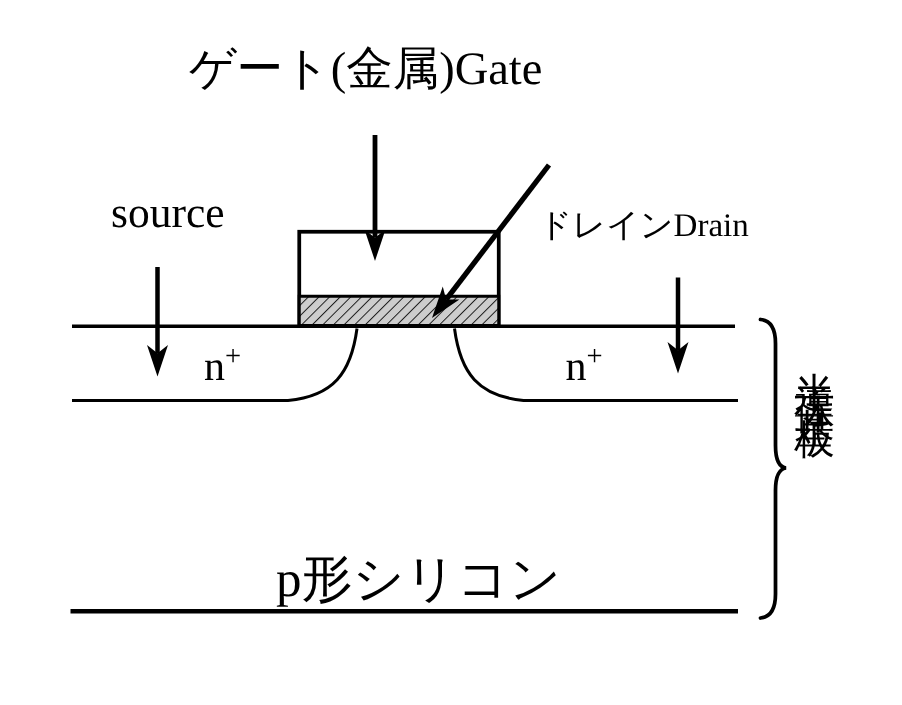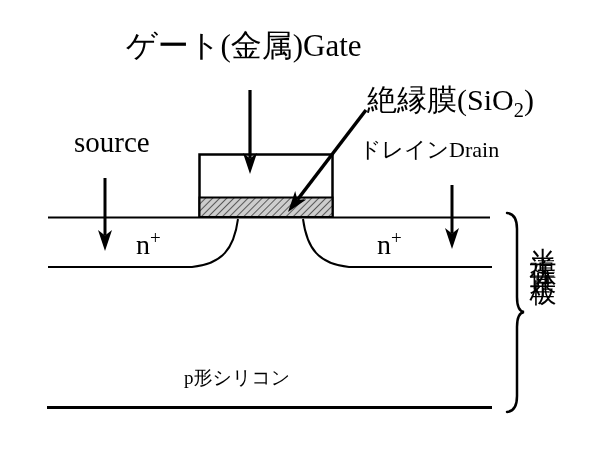--- a/index.html
+++ b/index.html
@@ -13,21 +13,21 @@
   .lbl{position:absolute;line-height:1.1;white-space:nowrap;color:#000;}
   .lbl sub{font-size:0.68em;}
   .lbl sup{font-size:0.68em;}
   #gate-label{left:126px;top:29px;font-size:31px;}
   #source-label-ja{left:75px;top:79px;font-size:29px;}
   #source-label-en{left:74px;top:127px;font-size:29px;}
   #insulator-label{left:367px;top:83px;font-size:30px;}
   #drain-label{left:359px;top:138px;font-size:22px;}
   #nplus-left-label{left:136px;top:228px;font-size:28px;}
   #nplus-right-label{left:377px;top:228px;font-size:28px;}
-  #p-silicon-label{left:184px;top:368px;font-size:19px;}
+  #p-silicon-label{left:184px;top:368px;font-size:34px;}
   #substrate-label{
     left:529px;top:226px;font-size:27px;
     writing-mode:vertical-rl;text-orientation:upright;
     letter-spacing:8px;line-height:1;
   }
 </style>
 </head>
 <body>
 
 <div id="stage">
@@ -62,21 +62,20 @@
 
     <line x1="452" y1="185" x2="452" y2="233.5" stroke="#000" stroke-width="3" marker-end="url(#arrowHead)"></line>
 
     <line x1="366" y1="110" x2="297.4" y2="199.7" stroke="#000" stroke-width="3.5" marker-end="url(#arrowHead)"></line>
   </svg>
 
   <div class="lbl" id="gate-label">ゲート(金属)Gate</div>
 
   <div class="lbl" id="source-label-en">source</div>
 
-  <div class="lbl" id="insulator-label"><span>絶縁膜(SiO</span><sub>2</sub><span>)</span></div>
 
   <div class="lbl" id="drain-label">ドレインDrain</div>
 
   <div class="lbl" id="nplus-left-label"><span>n</span><sup>+</sup></div>
 
   <div class="lbl" id="nplus-right-label"><span>n</span><sup>+</sup></div>
 
   <div class="lbl" id="p-silicon-label">p形シリコン</div>
 
   <div class="lbl" id="substrate-label">半導体基板</div>

